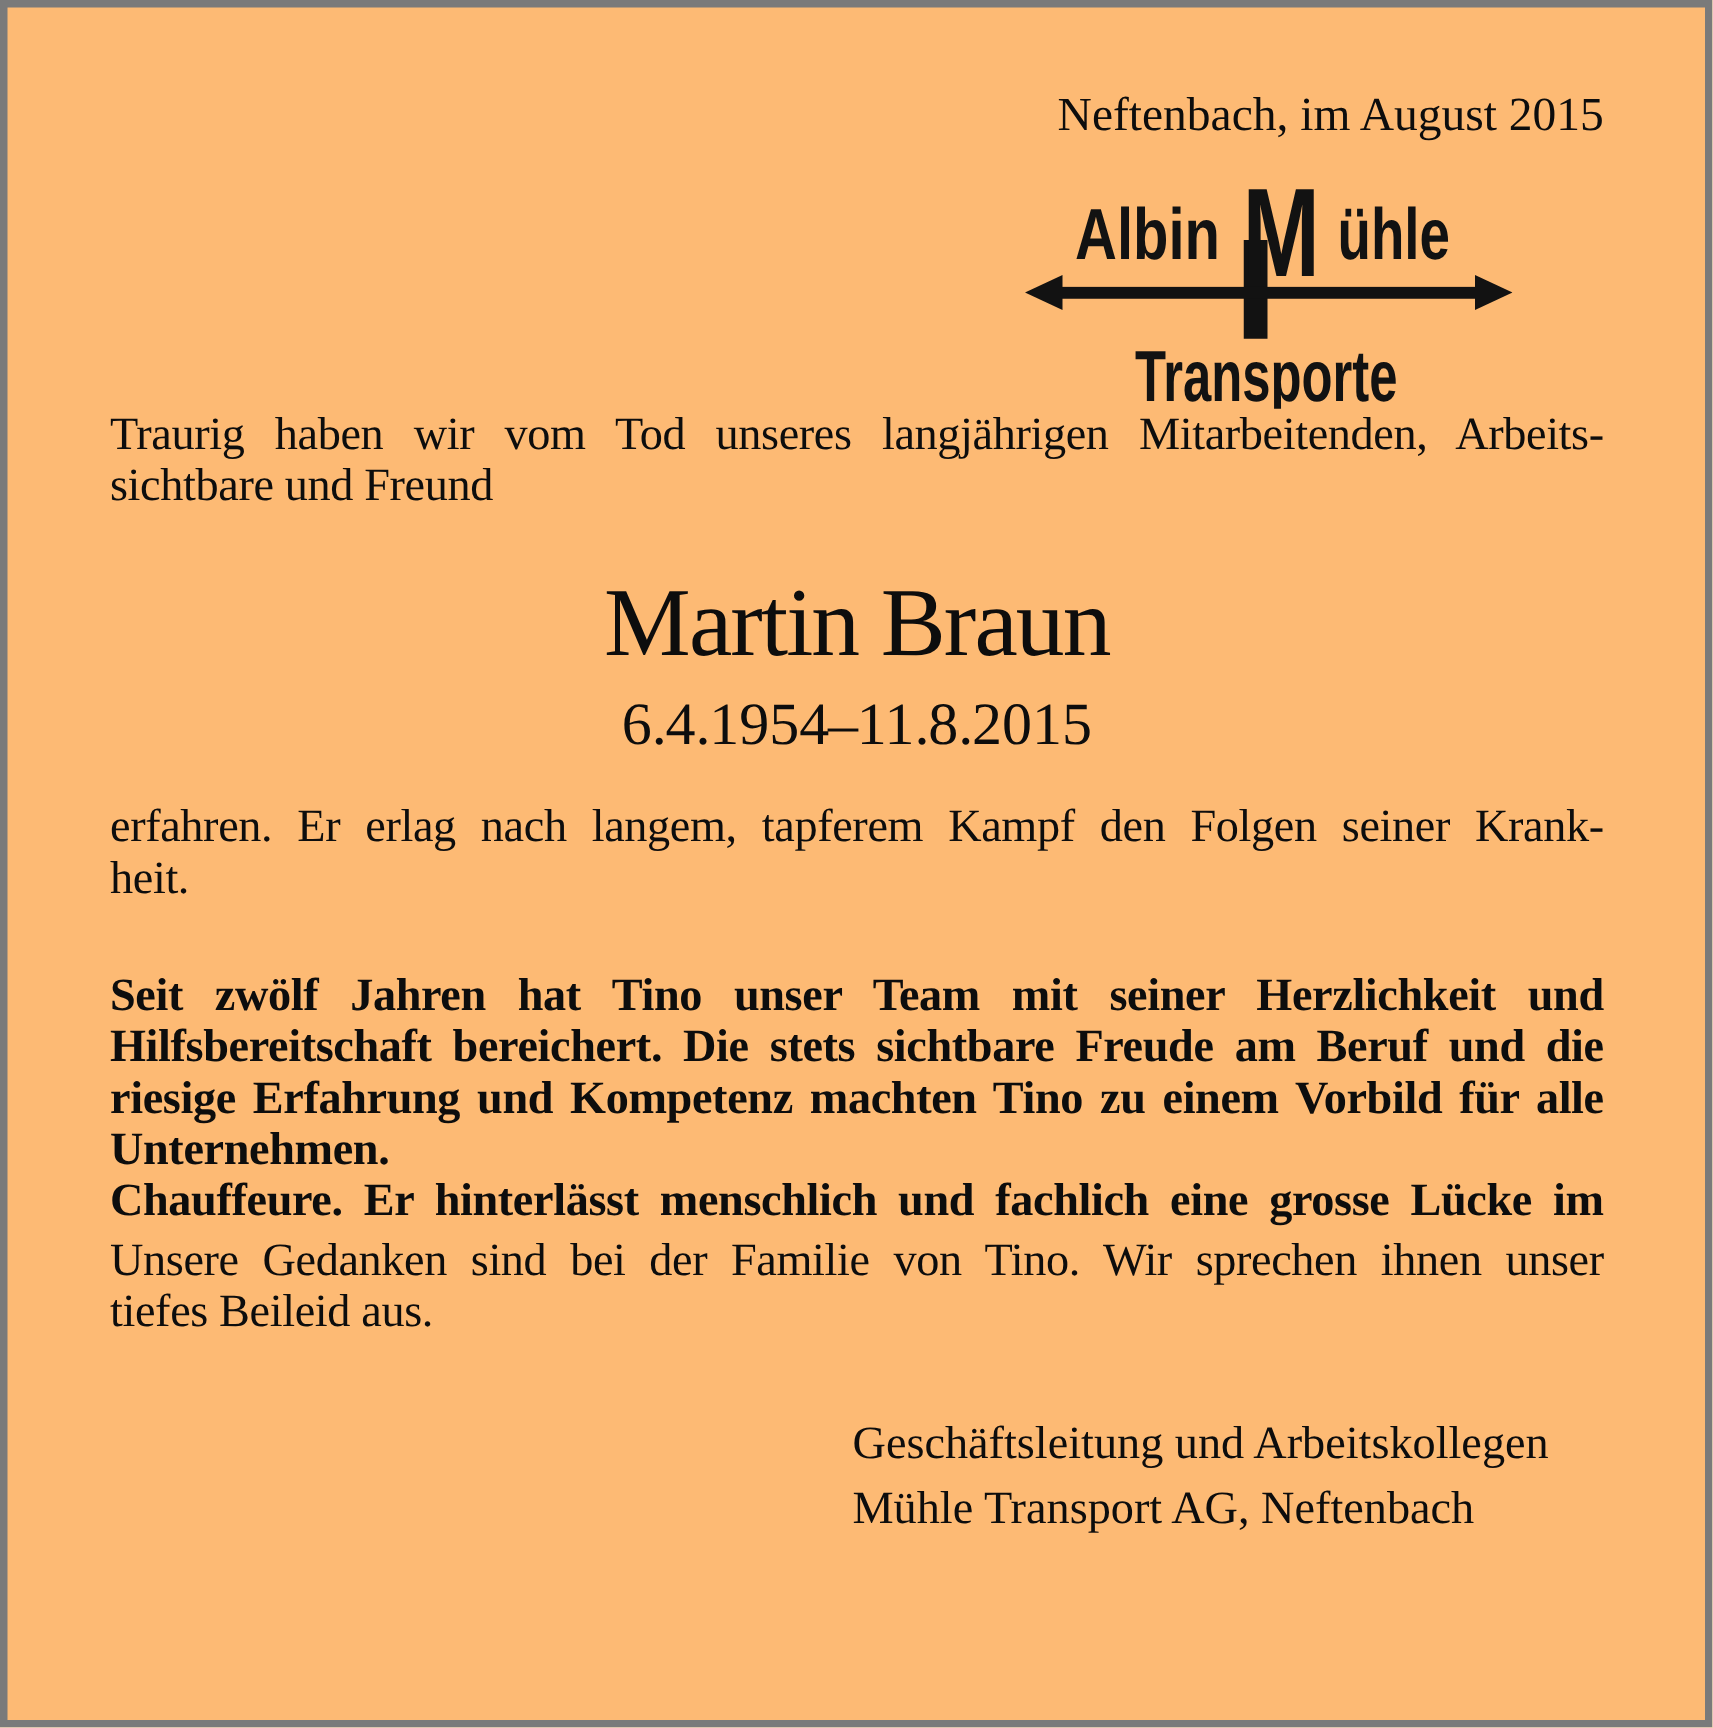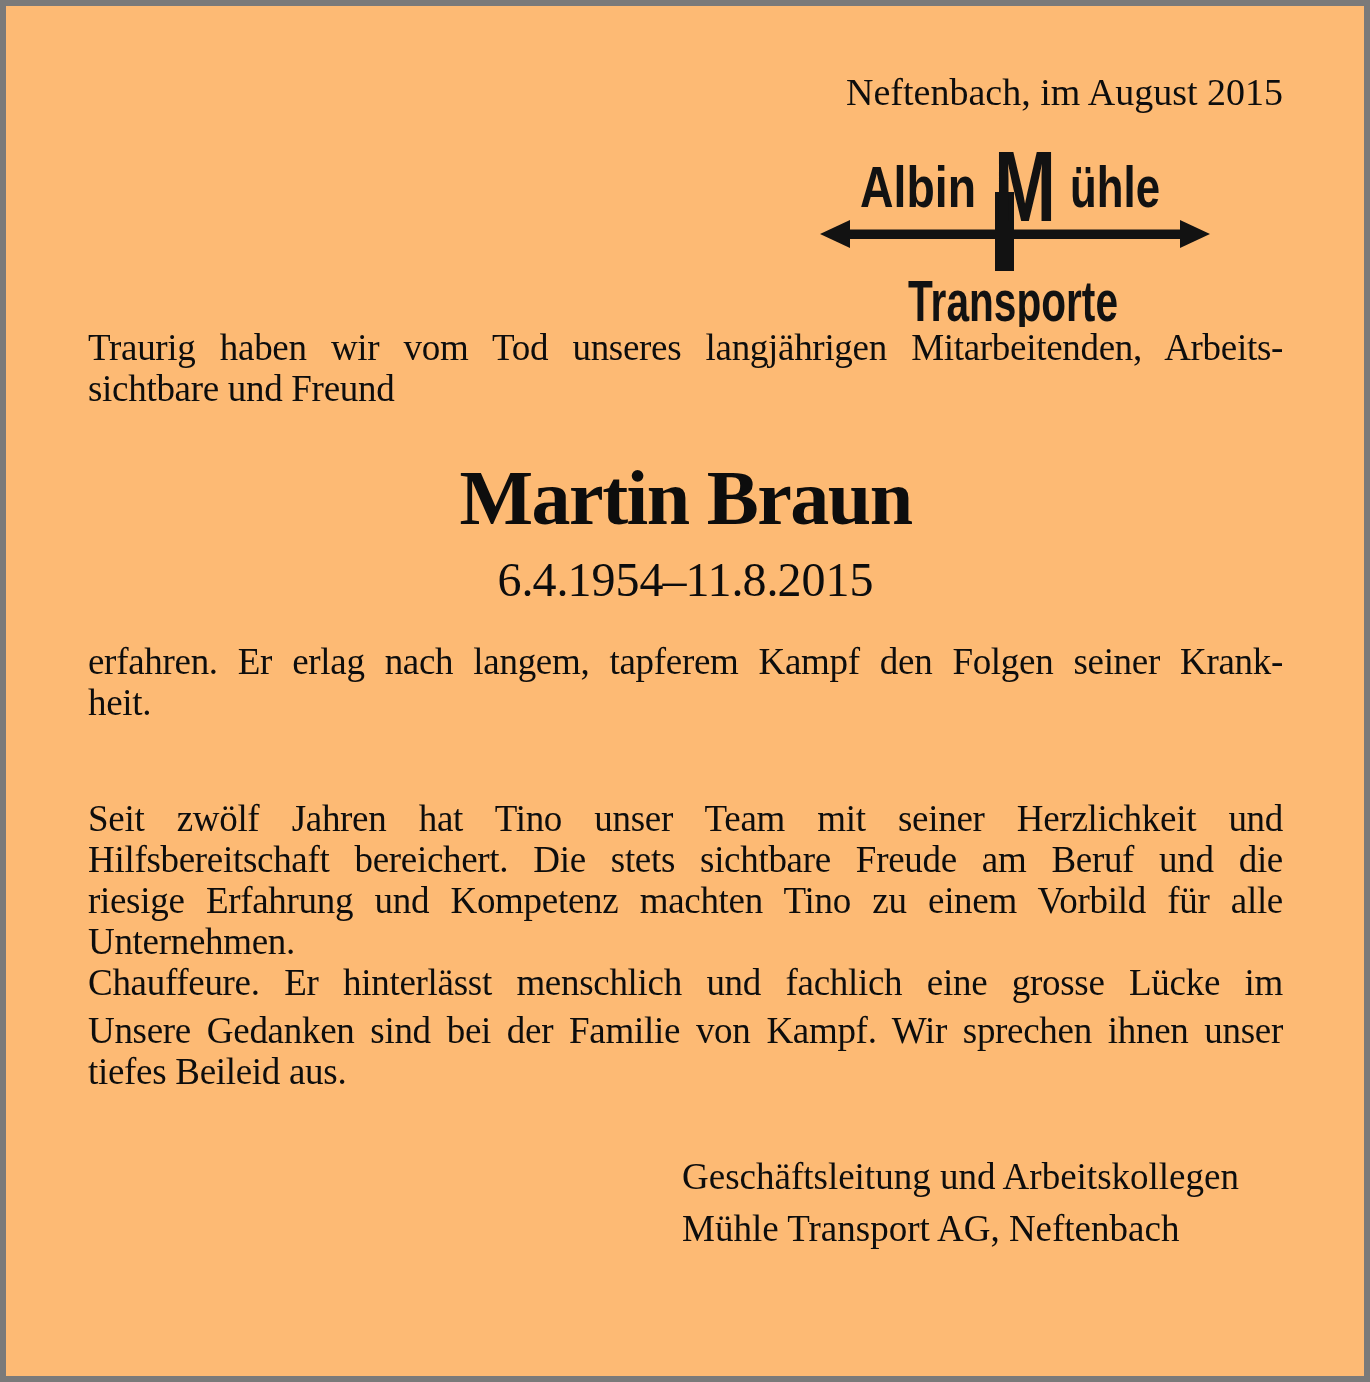--- a/index.html
+++ b/index.html
@@ -51,28 +51,28 @@
     line-height: 41px;
     letter-spacing: -0.3px;
     white-space: normal;
   }
   .line.fill {
     text-align: justify;
     text-align-last: justify;
   }
   .intro   { }
   .illness { margin-top: 36px; }
-  .tribute { margin-top: 75px; }
+  .tribute { margin-top: 53px; font-weight: bold; }
   .condol  { margin-top: 7px; }
   
   .deceased-name {
     margin-top: 48px;
     font-size: 78px;
     line-height: 82px;
-    font-weight: bold;
+    font-weight: normal;
     letter-spacing: -1.5px;
     text-align: center;
   }
   .life-dates {
     margin-top: 16px;
     font-size: 48px;
     line-height: 50px;
     word-spacing: -13px;
     text-align: center;
   }
@@ -128,21 +128,21 @@
 
     <div class="para tribute">
       <div class="line fill">Seit zwölf Jahren hat Tino unser Team mit seiner Herzlichkeit und</div>
       <div class="line fill">Hilfsbereitschaft bereichert. Die stets sichtbare Freude am Beruf und die</div>
       <div class="line fill">riesige Erfahrung und Kompetenz machten Tino zu einem Vorbild für alle</div>
       <div class="line">Unternehmen.</div>
       <div class="line fill">Chauffeure. Er hinterlässt menschlich und fachlich eine grosse Lücke im</div>
     </div>
 
     <div class="para condol">
-      <div class="line fill">Unsere Gedanken sind bei der Familie von Kampf. Wir sprechen ihnen unser</div>
+      <div class="line fill">Unsere Gedanken sind bei der Familie von Tino. Wir sprechen ihnen unser</div>
       <div class="line">tiefes Beileid aus.</div>
     </div>
 
     <div class="signature">
       <div class="line">Geschäftsleitung und Arbeitskollegen</div>
       <div class="line">Mühle Transport AG, Neftenbach</div>
     </div>
 
   </div>
 </div>

